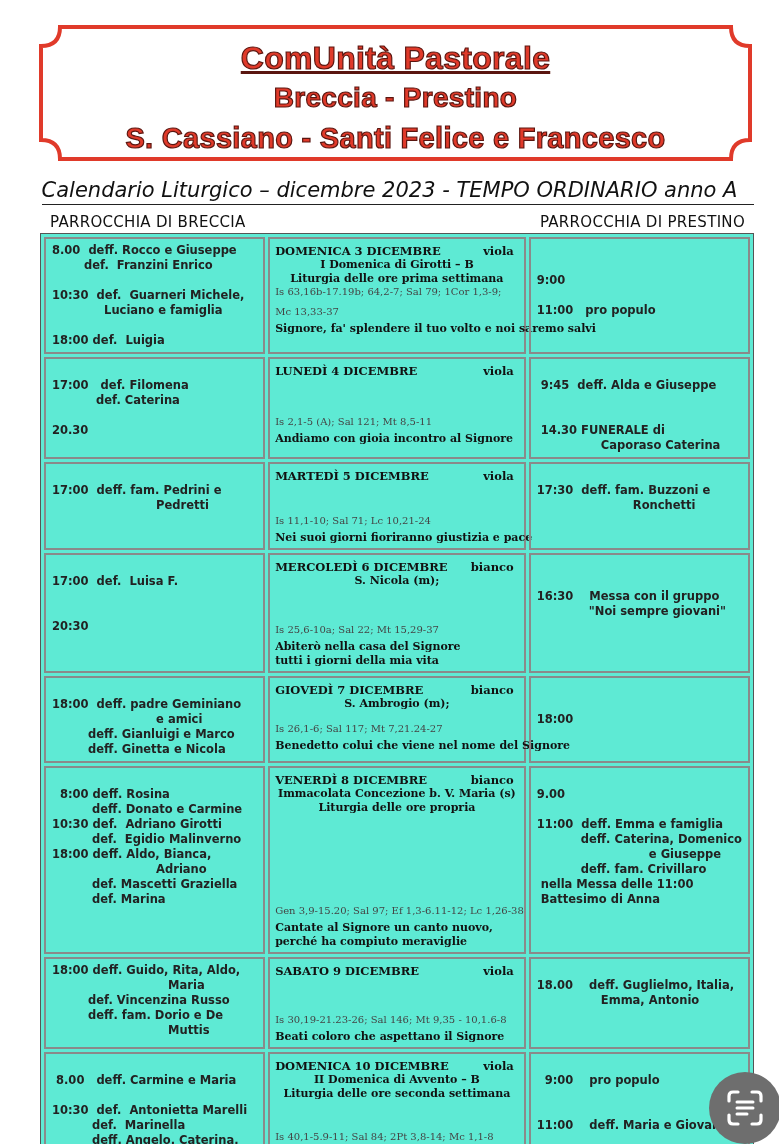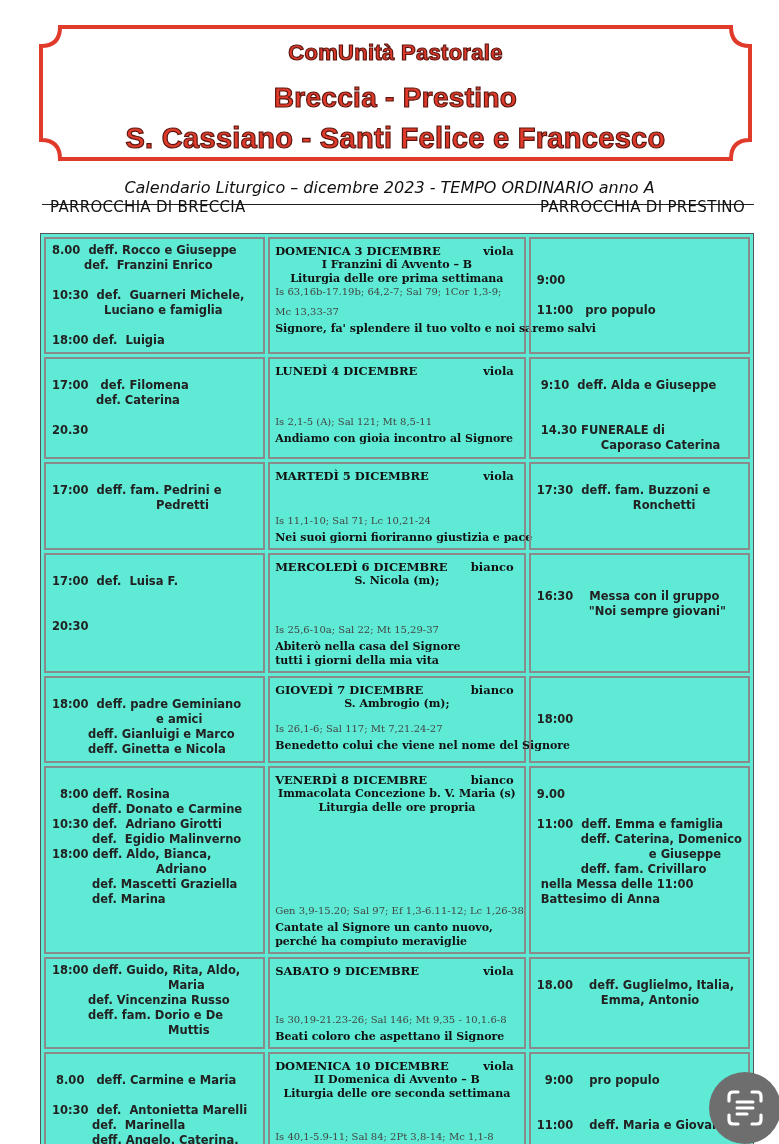--- a/index.html
+++ b/index.html
@@ -4,28 +4,28 @@
 <style>
   html, body { margin:0; padding:0; background:#ffffff; }
   body { width:779px; height:1144px; position:relative; overflow:hidden; font-family:"DejaVu Sans", sans-serif; color:#111; }
 
   
   .frame { position:absolute; left:38px; top:24px; width:715px; height:138px; }
   .frame svg { position:absolute; left:0; top:0; }
   .title-line { position:absolute; left:0; width:715px; text-align:center;
     font-family:"Liberation Sans", sans-serif; font-weight:bold; color:#e03a2a;
     -webkit-text-stroke:1.2px #5a1610; letter-spacing:0.3px; }
-  .t1 { top:16px; font-size:22px; }
+  .t1 { top:16px; font-size:32px;text-decoration:underline; }
   .t2 { top:58px; font-size:28px; }
   .t3 { top:98px; font-size:29px; }
 
   .subtitle { position:absolute; left:0; width:779px; top:178px; text-align:center;
-    font-family:"DejaVu Sans", sans-serif; font-size:16px; color:#111; font-style:italic; }
+    font-family:"DejaVu Sans", sans-serif; font-size:21px; color:#111; font-style:italic; }
   .subrule { position:absolute; left:42px; width:712px; top:204px; height:1px; background:#222; }
-  .parish { position:absolute; top:198px; font-size:15px; font-family:"DejaVu Sans", sans-serif; letter-spacing:0.3px; }
+  .parish { position:absolute; top:213px; font-size:15px; font-family:"DejaVu Sans", sans-serif; letter-spacing:0.3px; }
   .parish.left { left:50px; }
   .parish.right { right:34px;margin-left:12px; }
 
   
   .cal { position:absolute; left:40px; top:233px; width:714px; border-collapse:separate; border-spacing:3px;
     border:1px solid #555; background:#5eead4; }
   .cal td { border:2px solid #8a8a8a; vertical-align:top; padding:0; position:relative; }
   .col-b { width:192px; }
   .col-m { width:296px; }
   .col-p { width:204px; }
@@ -70,21 +70,21 @@
              Luciano e famiglia
 
 18:00 def.  Luigia</div>
         </td>
         <td class="col-m">
     <div class="lit cell" style="height:100px">
       <div class="day">
         <span>DOMENICA 3 DICEMBRE</span>
         <span>viola</span>
       </div>
-      <div class="center">I Franzini di Avvento – B</div>
+      <div class="center">I Domenica di Girotti – B</div>
             <div class="center">Liturgia delle ore prima settimana</div>
       <div class="bottom">
         <div class="ref" style="white-space:pre">Is 63,16b-17.19b; 64,2-7; Sal 79; 1Cor 1,3-9;
 Mc 13,33-37</div>
         <div class="ant" style="white-space:pre">Signore, fa' splendere il tuo volto e noi saremo salvi</div>
       </div>
     </div>
         </td>
         <td class="col-p">
           <div class="mass pad">
@@ -110,21 +110,21 @@
       </div>
 
       <div class="bottom">
         <div class="ref" style="white-space:pre">Is 2,1-5 (A); Sal 121; Mt 8,5-11</div>
         <div class="ant" style="white-space:pre">Andiamo con gioia incontro al Signore</div>
       </div>
     </div>
         </td>
         <td class="col-p">
           <div class="mass pad">
- 9:10  deff. Alda e Giuseppe
+ 9:45  deff. Alda e Giuseppe
 
 
  14.30 FUNERALE di
                 Caporaso Caterina</div>
         </td>
       </tr>
       <tr style="height: 88px;">
         <td class="col-b">
           <div class="mass pad">
 17:00  deff. fam. Pedrini e

